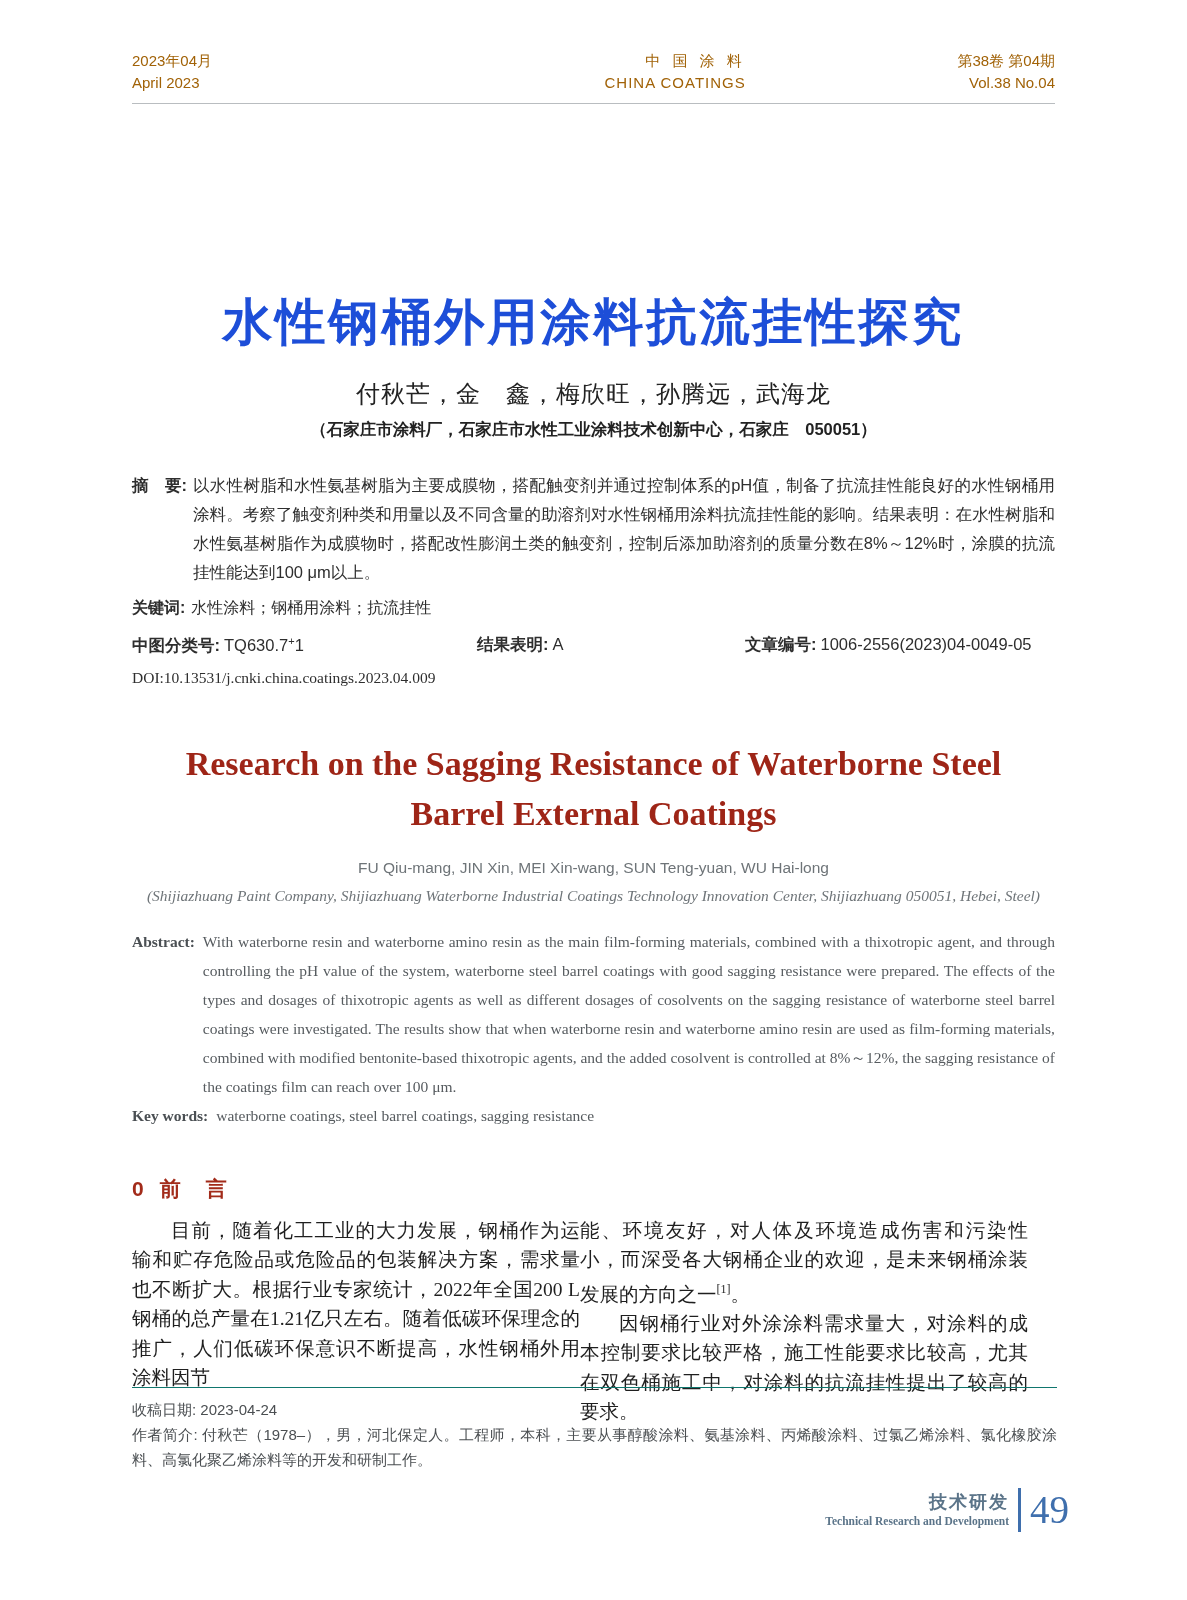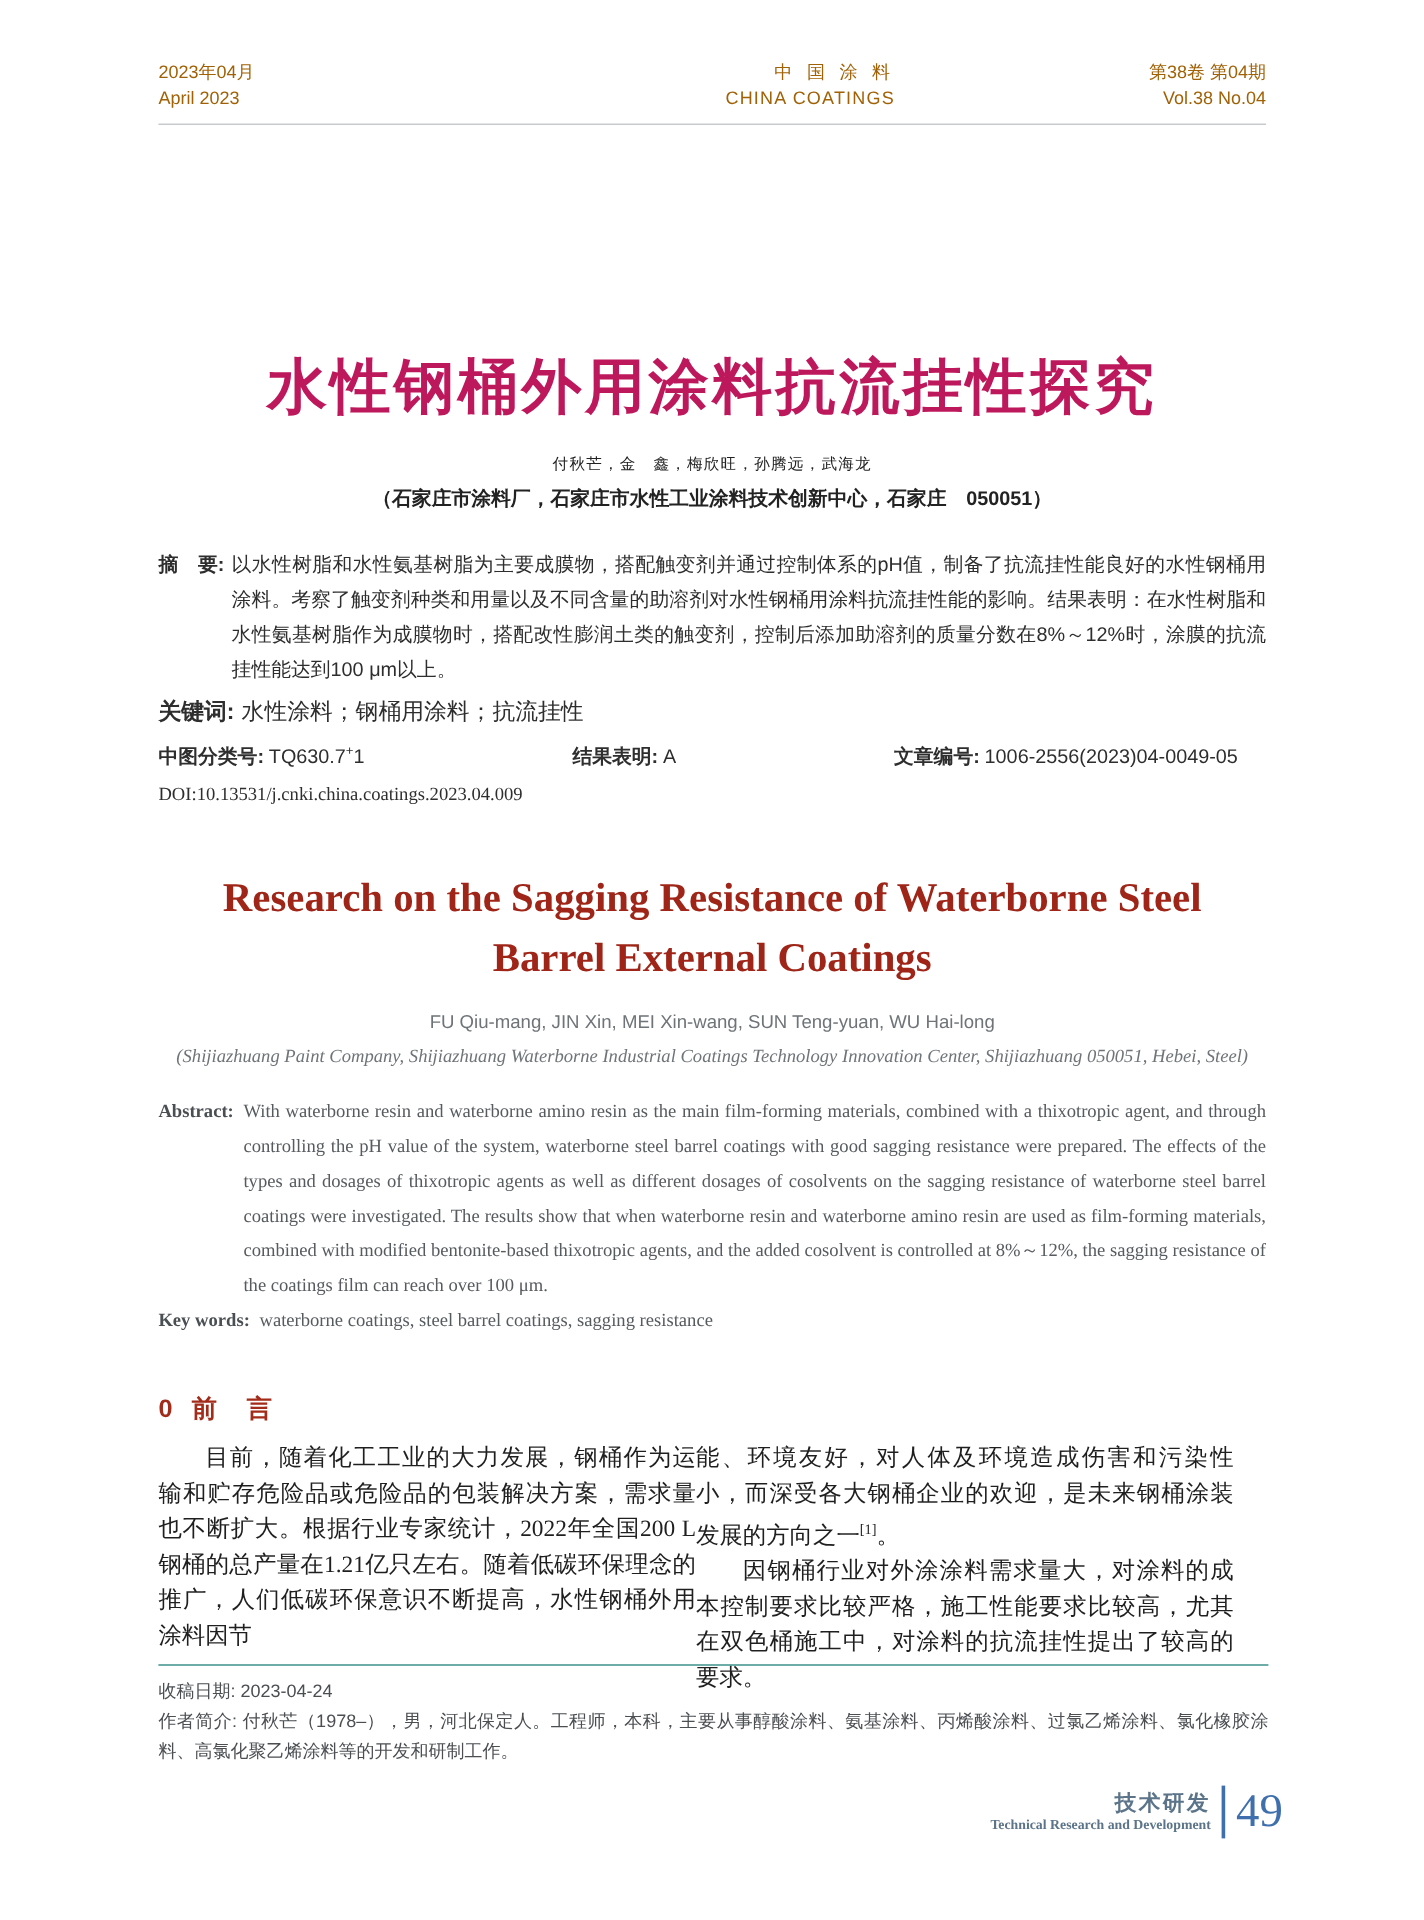--- a/index.html
+++ b/index.html
@@ -27,30 +27,30 @@
   .jheader .c { text-align: right; }
   .jheader .r { text-align: right; }
   .jheader .cell { width: 33%; }
   .journal-cn { letter-spacing: 4px; }
   .journal-en { letter-spacing: 1px; }
 
   
   .cn-title {
     margin-top: 188px;
     text-align: center;
-    color: #be185d;
+    color: #1d4ed8;
     font-size: 50px;
     font-weight: 700;
     letter-spacing: 3px;
     line-height: 60px;
   }
   .cn-authors {
     margin-top: 26px;
     text-align: center;
-    font-size: 13px;
+    font-size: 24px;
     color: #222;
     letter-spacing: 1px;
   }
   .cn-affiliation {
     margin-top: 9px;
     text-align: center;
     font-size: 16.5px;
     font-weight: 700;
     color: #222;
   }
@@ -61,21 +61,21 @@
     display: flex;
     font-size: 16.5px;
     line-height: 29px;
     color: #2e2e2e;
   }
   .cn-abstract .lbl { font-weight: 700; white-space: nowrap; flex: 0 0 auto; padding-right: 6px; }
   .cn-abstract .txt { text-align: justify; }
 
   .cn-keywords {
     margin-top: 8px;
-    font-size: 19px;
+    font-size: 16px;
     line-height: 26px;
     color: #2e2e2e;
   }
   .cn-keywords .lbl { font-weight: 700; padding-right: 6px; }
 
   .meta-row {
     margin-top: 13px;
     display: flex;
     font-size: 16.5px;
     color: #2e2e2e;

